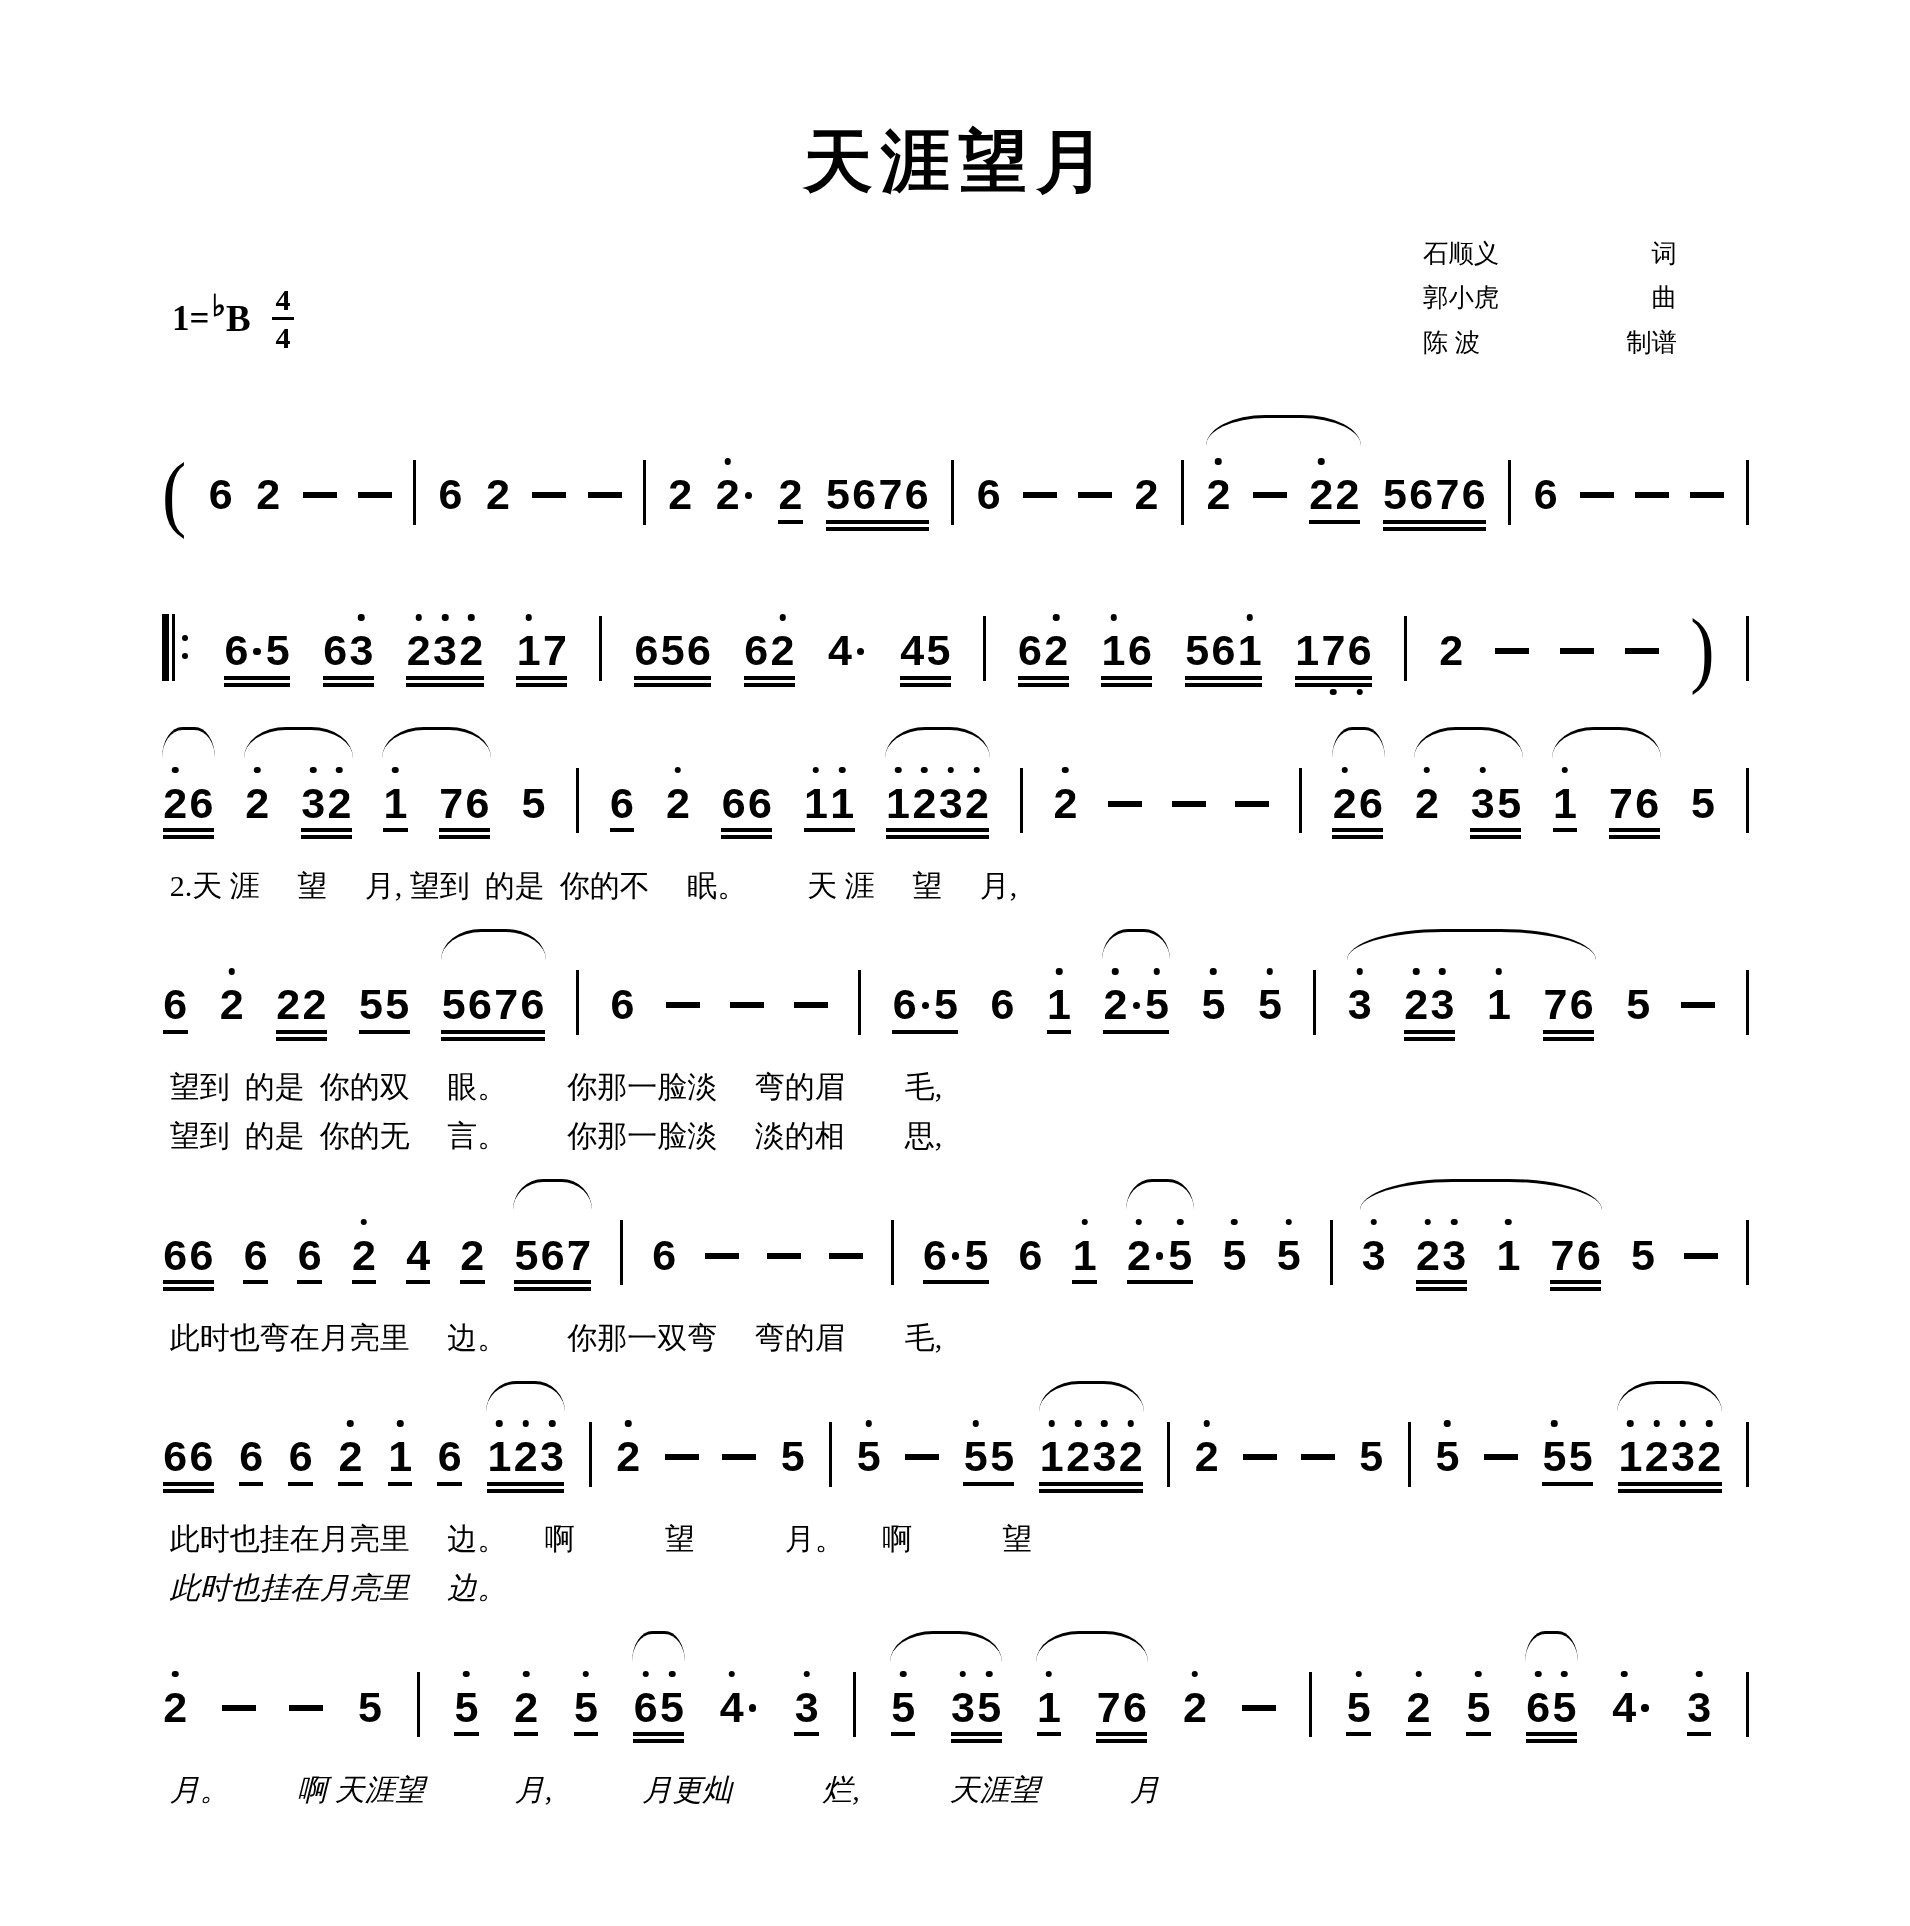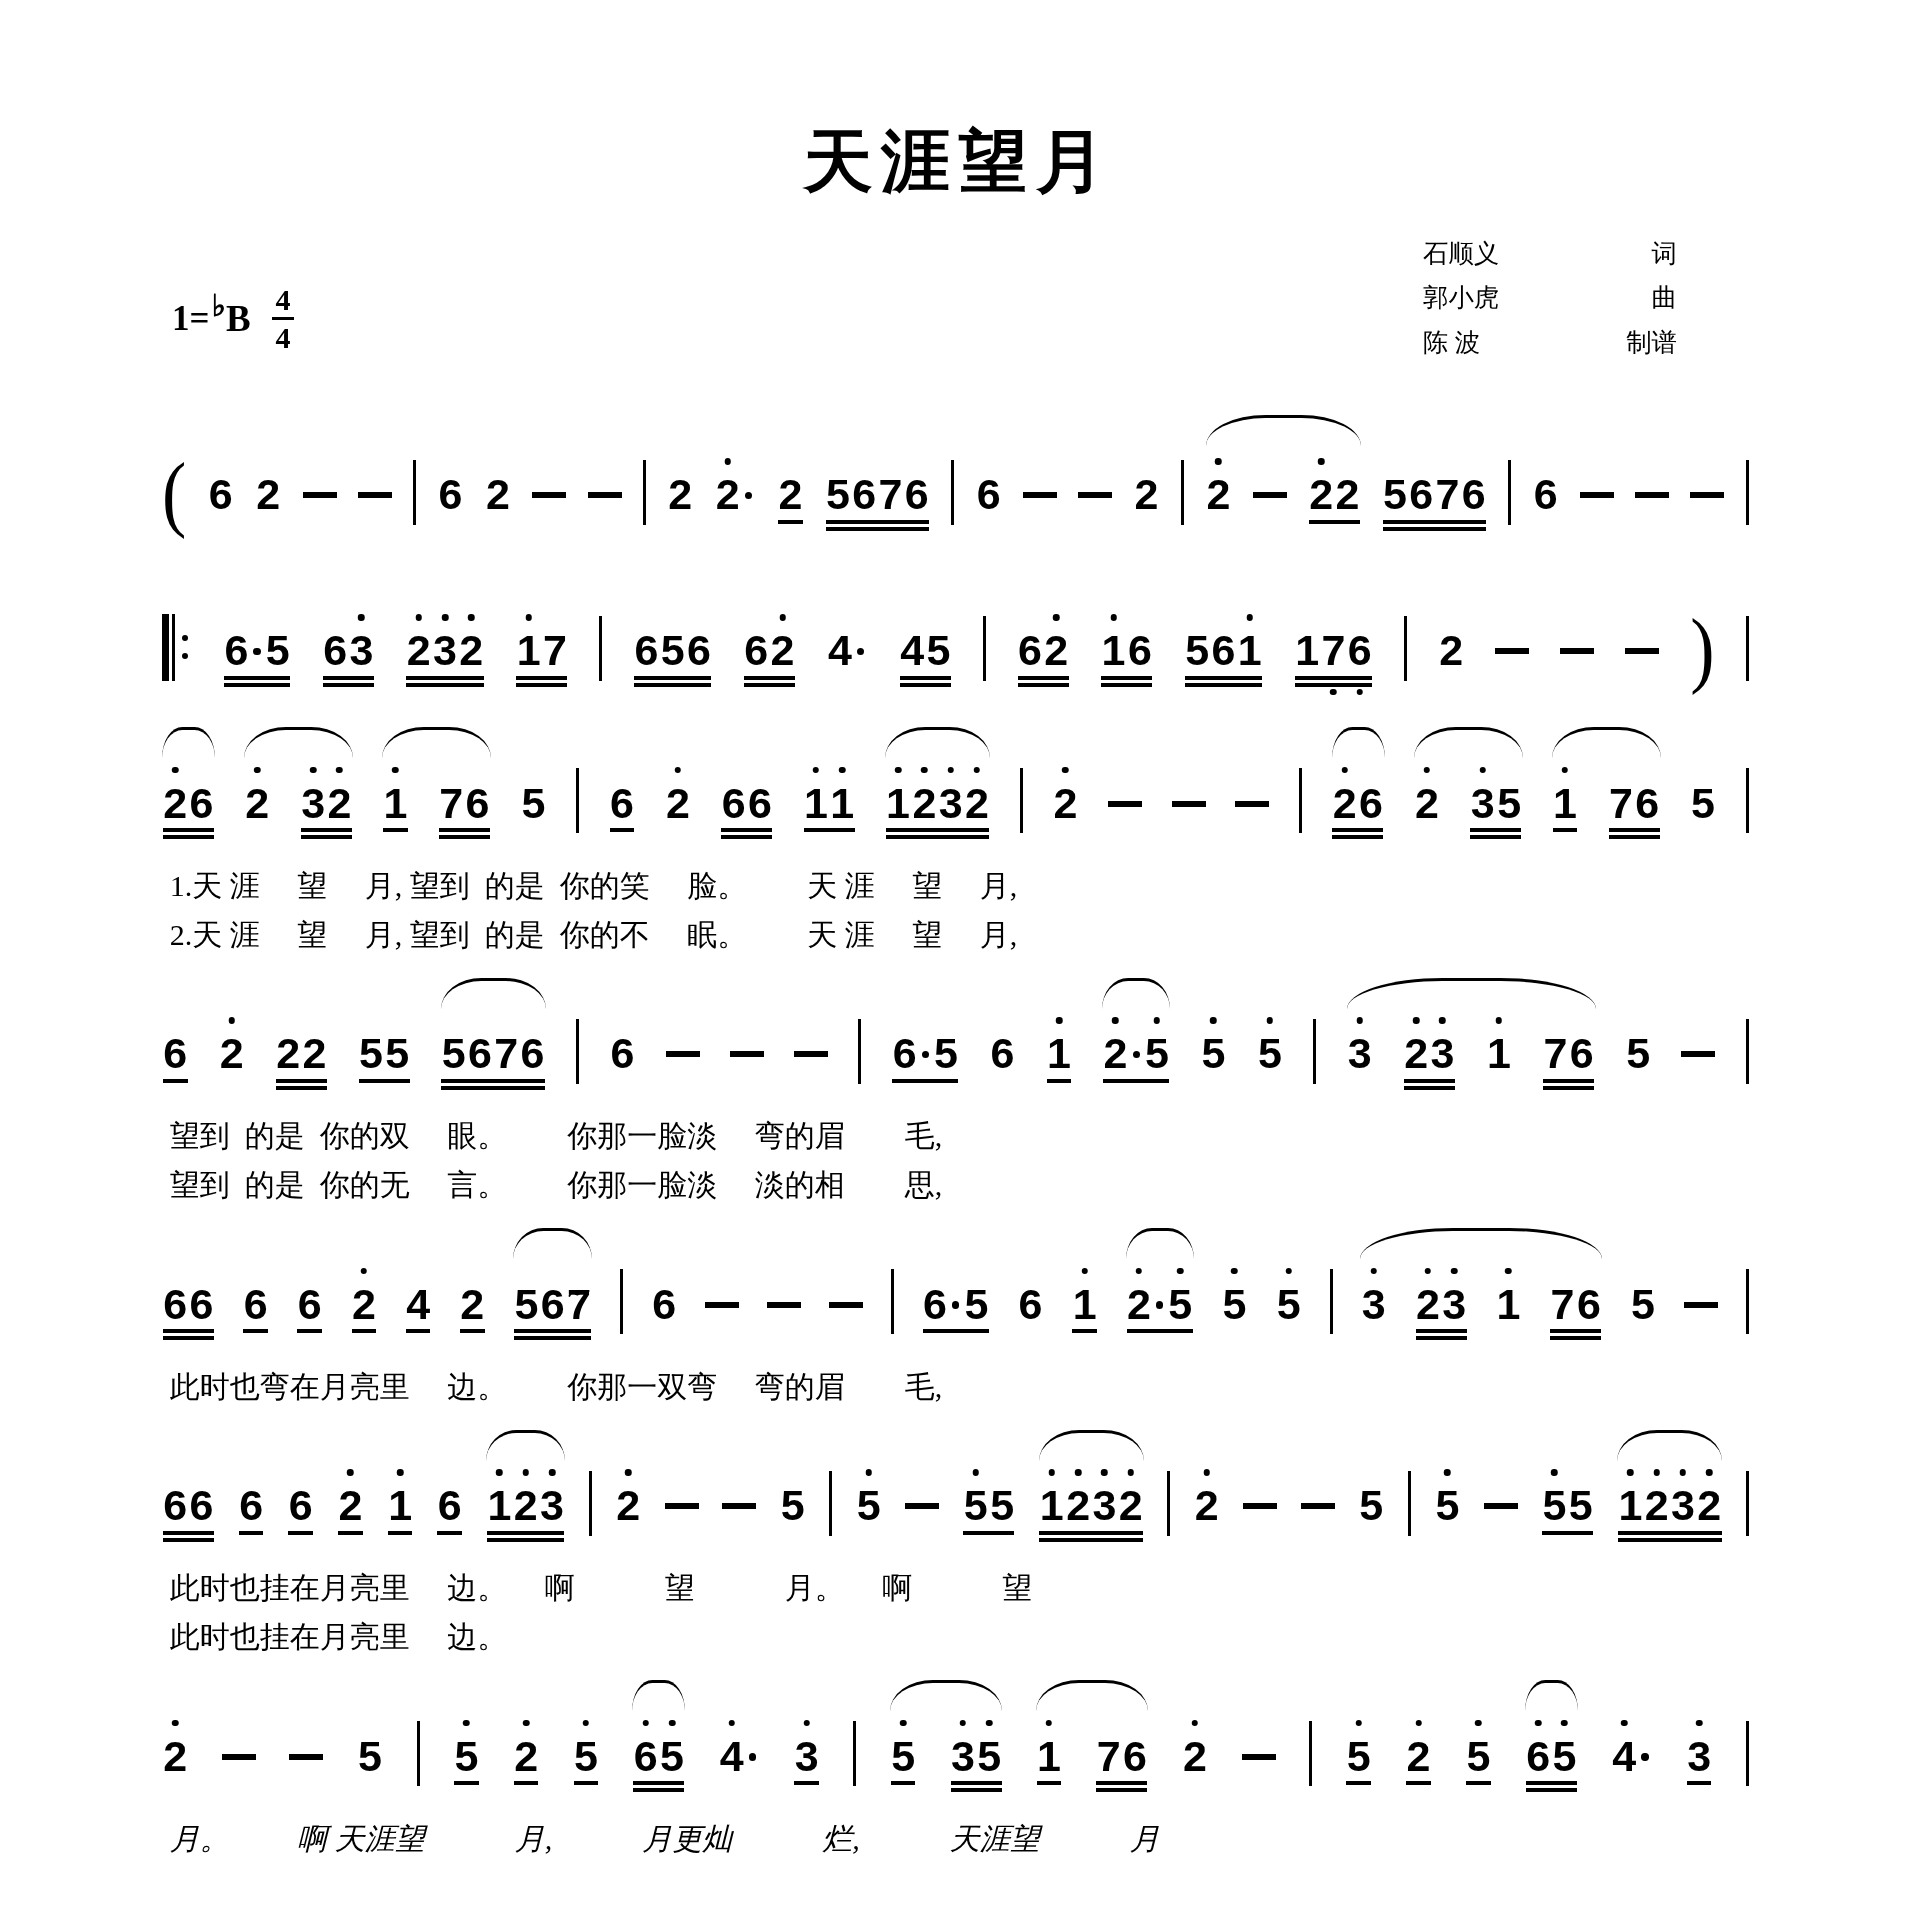--- a/index.html
+++ b/index.html
@@ -356,21 +356,20 @@
           </span>
           <span class="bar"></span>
           <span class="slur" style="left: 0px; width: 53px;"></span>
           <span class="slur" style="left: 82px; width: 109px;"></span>
           <span class="slur" style="left: 220px; width: 109px;"></span>
           <span class="slur" style="left: 723px; width: 105px;"></span>
           <span class="slur" style="left: 1170px; width: 53px;"></span>
           <span class="slur" style="left: 1252px; width: 109px;"></span>
           <span class="slur" style="left: 1390px; width: 109px;"></span>
         </span>
-        <span class="lyr" style="display: block;">1.天 涯　 望　 月, 望到  的是  你的笑　 脸。　　天 涯　 望　 月,</span>
         <span class="lyr" style="display: block;">2.天 涯　 望　 月, 望到  的是  你的不　 眠。　　天 涯　 望　 月,</span>
       </span>
       <span class="system" style="display: block;">
         <span class="sysrow" style="display: flex;">
           <span class="tok">
             <span class="dig">6</span>
             <span class="ul ul1"></span>
           </span>
           <span class="tok">
             <span class="dig">2<span class="updot"></span></span>
@@ -646,21 +645,21 @@
             <span class="dig">2<span class="updot"></span></span>
             <span class="ul ul1"></span>
             <span class="ul ul2"></span>
           </span>
           <span class="bar"></span>
           <span class="slur" style="left: 324px; width: 79px;"></span>
           <span class="slur" style="left: 877px; width: 105px;"></span>
           <span class="slur" style="left: 1455px; width: 105px;"></span>
         </span>
         <span class="lyr" style="display: block;">此时也挂在月亮里　 边。　 啊　　　望　　　月。　 啊　　　望</span>
-        <span class="lyr" style="display: block;">此时也挂在月亮里　 边。</span>
+        <span class="lyr" style="display: block; font-style: italic;">此时也挂在月亮里　 边。</span>
       </span>
       <span class="system" style="display: block;">
         <span class="sysrow" style="display: flex;">
           <span class="tok">
             <span class="dig">2<span class="updot"></span></span>
           </span>
           <span class="dash"></span>
           <span class="dash"></span>
           <span class="tok">
             <span class="dig">5</span>

